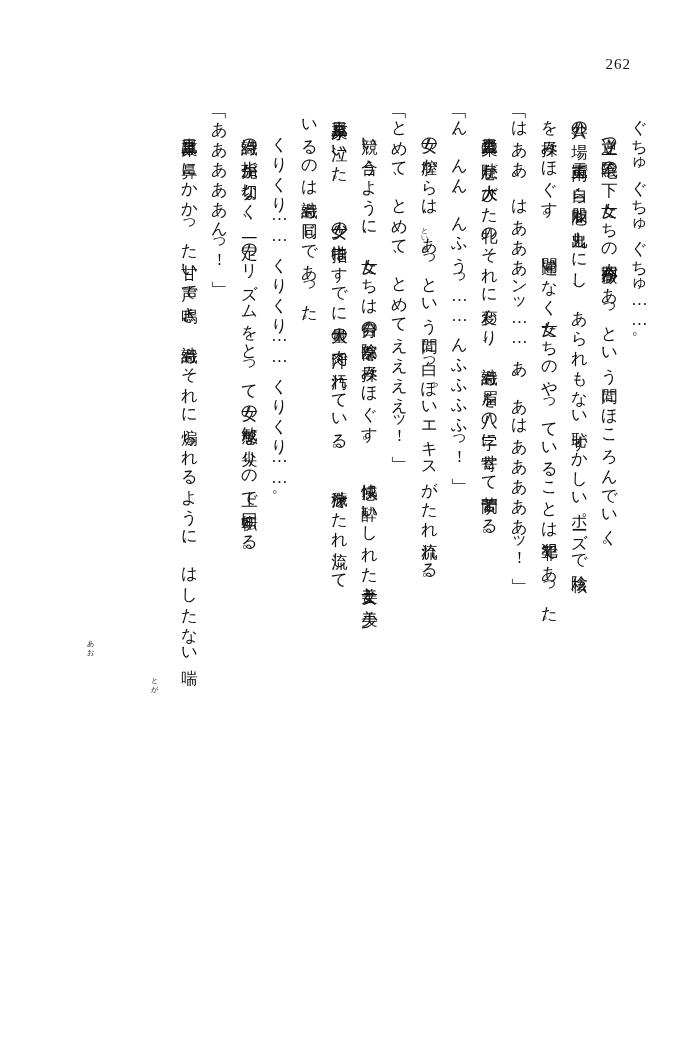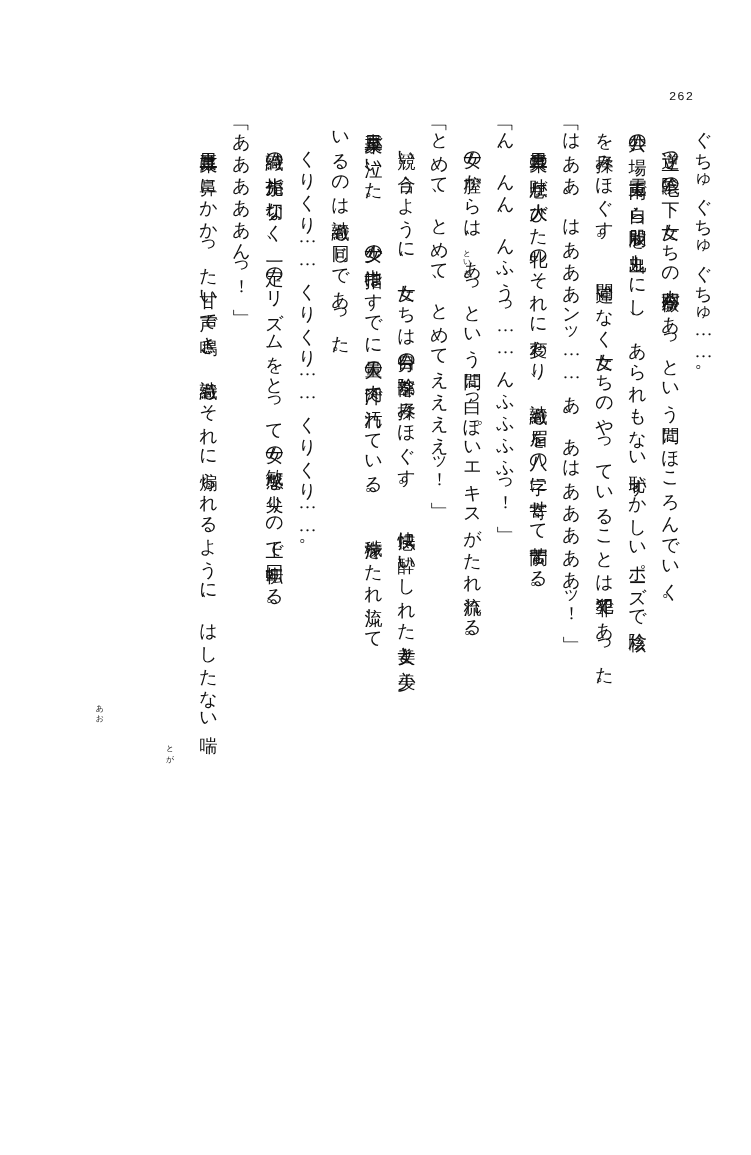--- a/index.html
+++ b/index.html
@@ -17,25 +17,24 @@
   .page {
     position: relative;
     width: 683px;
     height: 1050px;
     background: #ffffff;
   }
   .page-number {
     position: absolute;
     top: 56px;
     right: 52px;
-    font-size: 11px;
+    font-size: 15px;
     letter-spacing: 1px;
     color: #121212;
-    font-family: Liberation Mono, monospace;
-    margin-top: 27px;
+    font-family: Liberation Serif, serif;
   }
   .text-body {
     position: absolute;
     top: 108px;
     left: 36px;
     right: 36px;
     bottom: 44px;
     display: flex;
     flex-direction: row-reverse;
     justify-content: flex-start;

